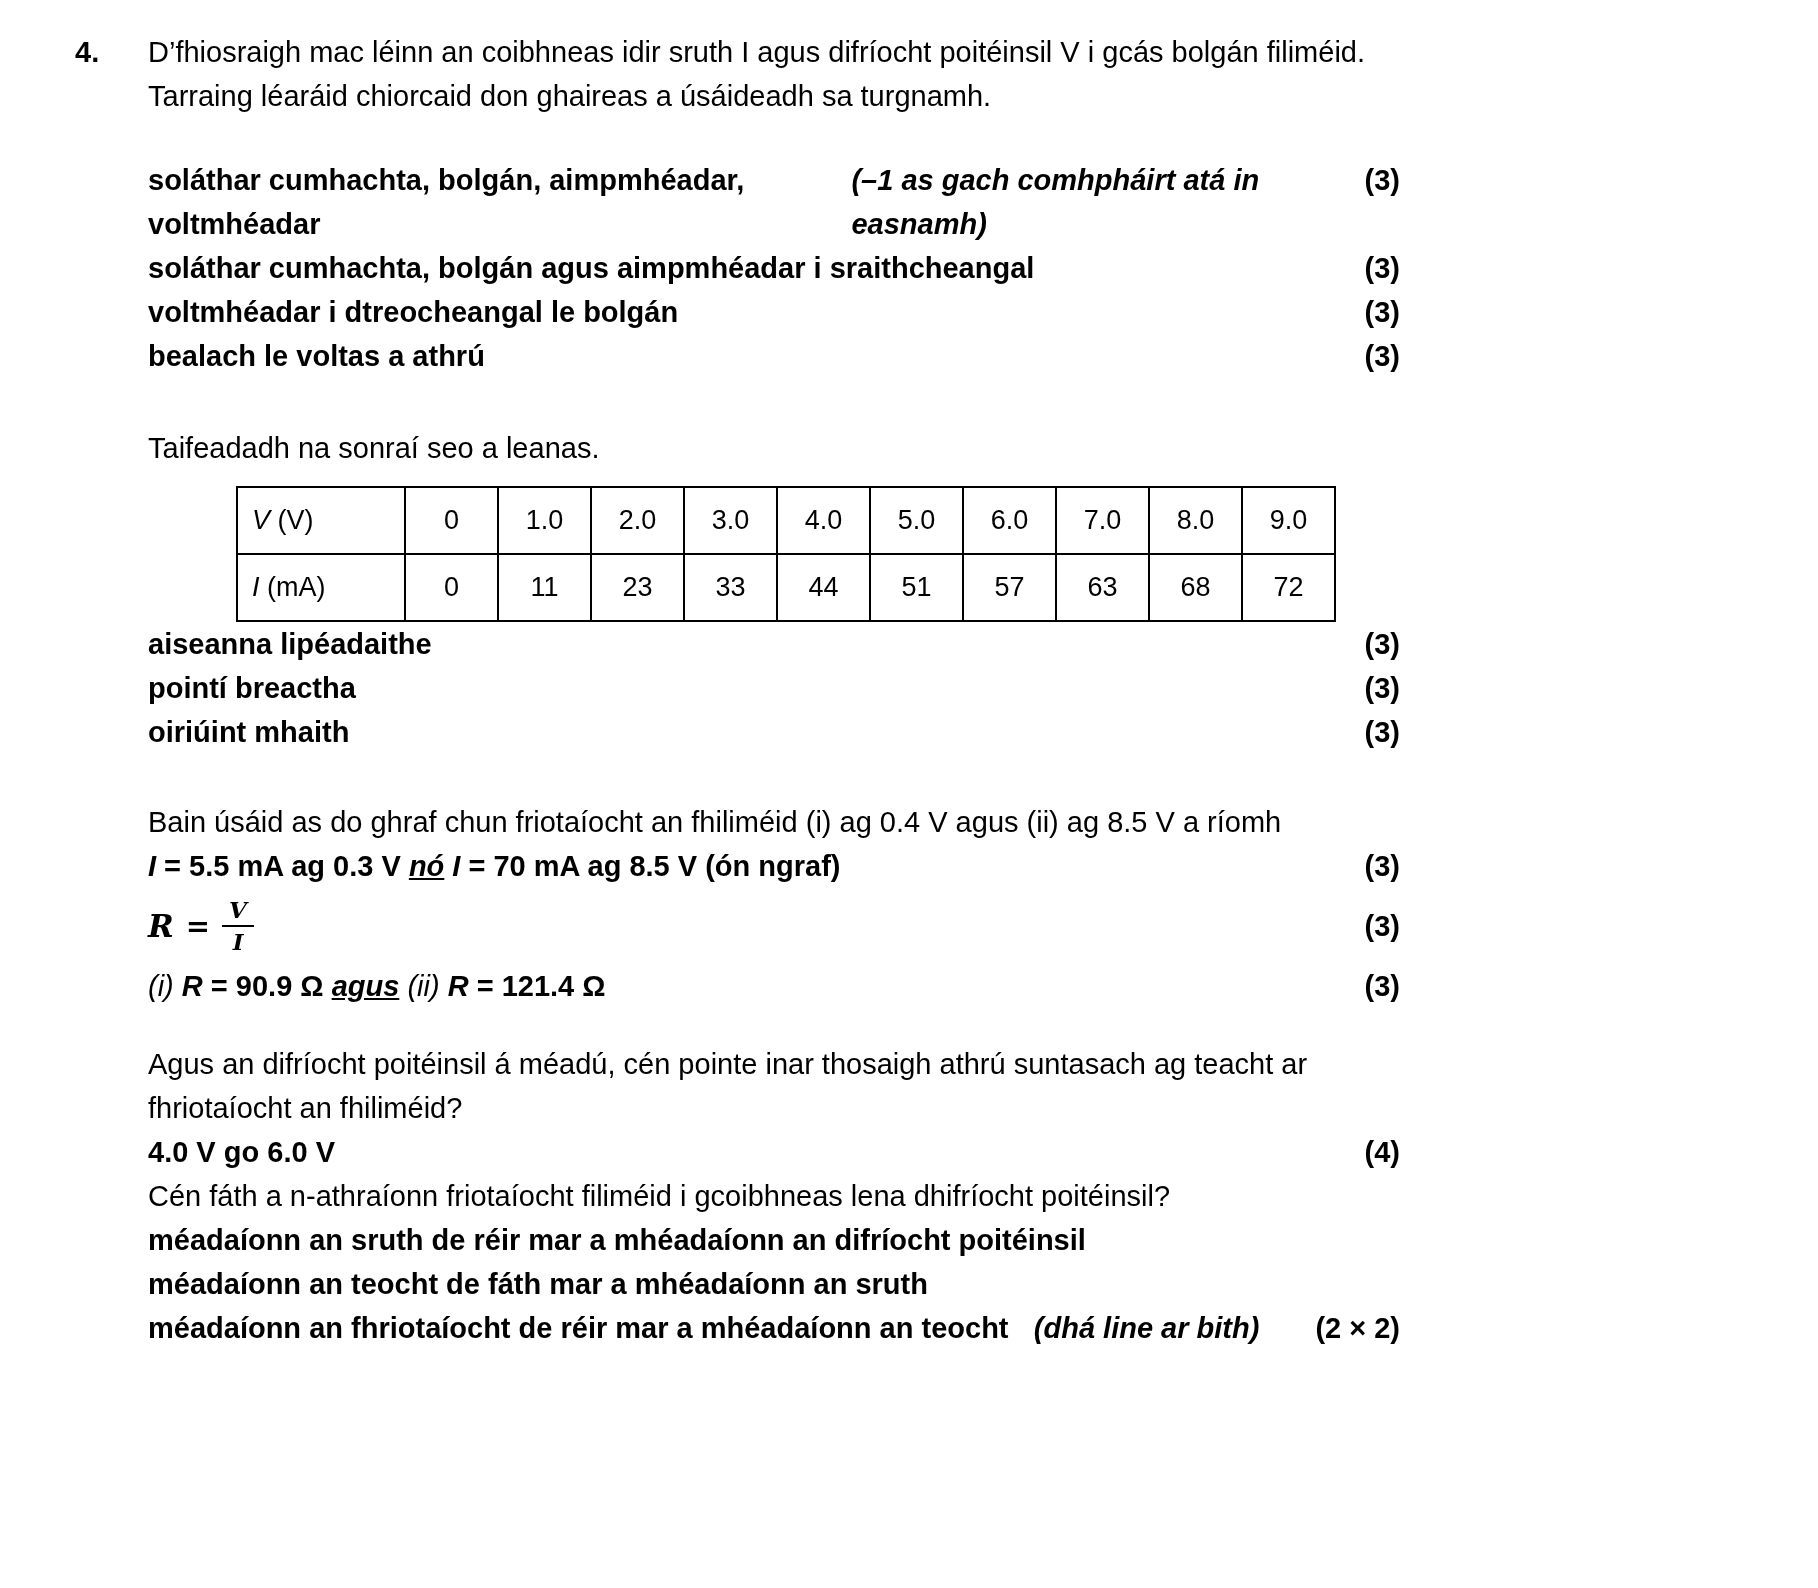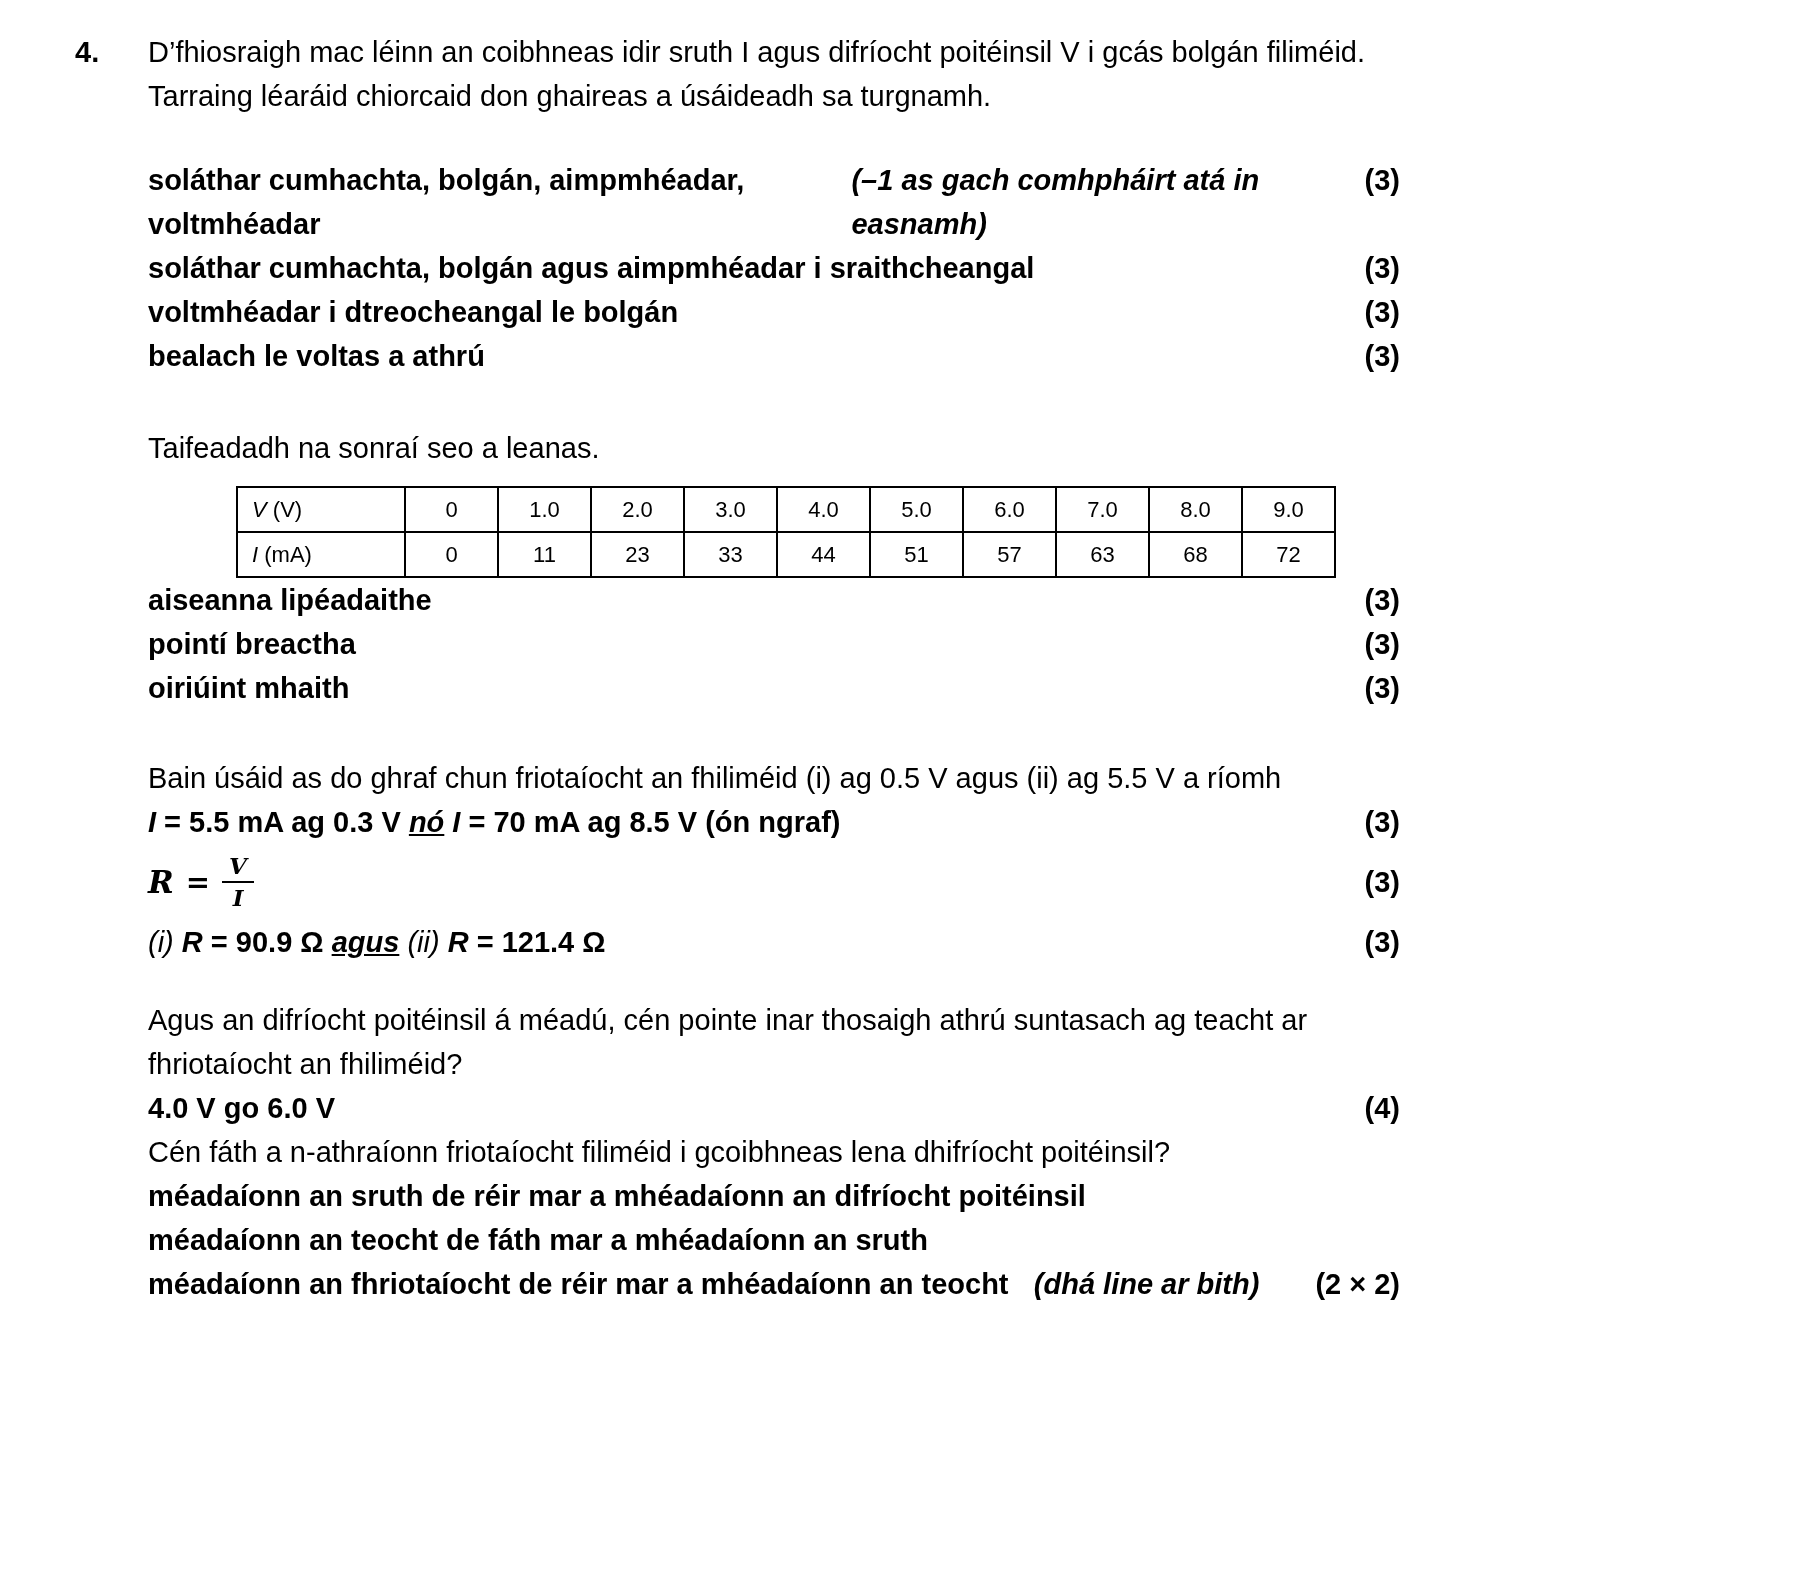--- a/index.html
+++ b/index.html
@@ -37,22 +37,22 @@
 
   table.data-table {
     border-collapse: collapse;
     table-layout: fixed;
     width: 1100px;
     margin: 16px 0 0 88px;
   }
   table.data-table td {
     border: 2px solid #000;
     text-align: center;
-    height: 45px;
-    font-size: 22px;
+    height: 67px;
+    font-size: 27px;
     line-height: 1;
     vertical-align: middle;
   }
   table.data-table td.label-cell { text-align: left; padding-left: 14px; }
 
   .formula-line { display: flex; align-items: center; height: 76px; }
   .formula { display: inline-flex; align-items: center; }
   .math-var {
     font-family: "DejaVu Serif", serif;
     font-style: italic;
@@ -157,21 +157,21 @@
       <div class="mline">
         <span class="mtext b" data-bind="graph_section.line2.text">pointí breactha</span>
         <span class="marks gap-lg" data-bind="graph_section.line2.marks">(3)</span>
       </div>
       <div class="mline">
         <span class="mtext b" data-bind="graph_section.line3.text">oiriúint mhaith</span>
         <span class="marks" data-bind="graph_section.line3.marks">(3)</span>
       </div>
 
       <div class="sec-resist">
-        <div data-bind="resistance_section.lead">Bain úsáid as do ghraf chun friotaíocht an fhiliméid (i) ag 0.5 V agus (ii) ag 5.5 V a ríomh</div>
+        <div data-bind="resistance_section.lead">Bain úsáid as do ghraf chun friotaíocht an fhiliméid (i) ag 0.4 V agus (ii) ag 8.5 V a ríomh</div>
 
         <div class="mline">
           <span class="mtext b"><span class="i" data-bind="resistance_section.reading.i1">I</span><span data-bind="resistance_section.reading.t1"> = 5.5 mA ag 0.3 V </span><span class="i u" data-bind="resistance_section.reading.or">nó</span><span class="i" data-bind="resistance_section.reading.i2"> I</span><span data-bind="resistance_section.reading.t2"> = 70 mA ag 8.5 V (ón ngraf)</span></span>
           <span class="marks" data-bind="resistance_section.reading.marks">(3)</span>
         </div>
 
         <div class="mline formula-line">
           <span class="formula">
             <span class="math-var" data-bind="resistance_section.formula.lhs">R</span>
             <span class="math-eq" data-bind="resistance_section.formula.eq">=</span>

